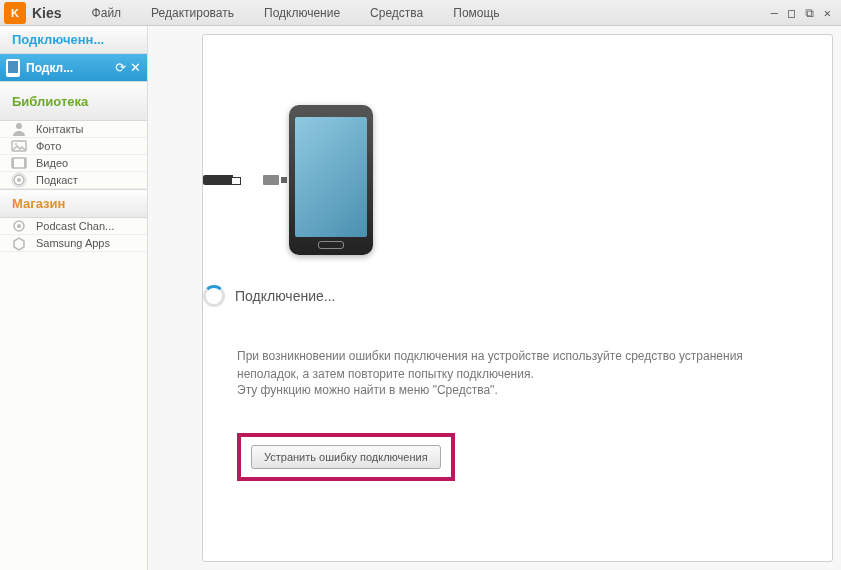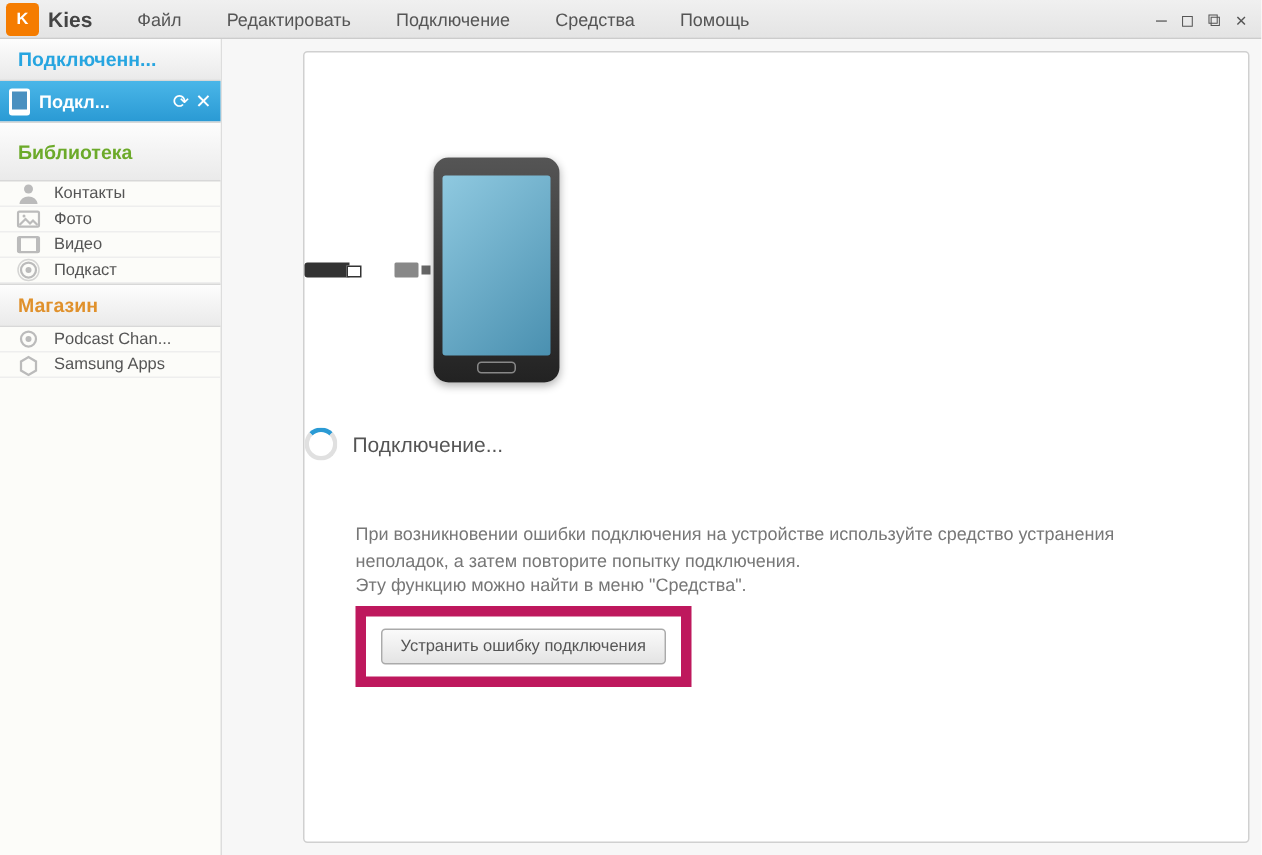--- a/index.html
+++ b/index.html
@@ -199,22 +199,22 @@
 .status-text { font-size: 14px; color: #555; }
 
 .help-block {
   width: 100%;
   padding: 40px 34px 0 34px;
 }
 .help-text { font-size: 12px; color: #777; line-height: 1.5; }
 .help-text2 { font-size: 12px; color: #777; }
 
 .button-highlight {
-  margin-top: 7px;
-  border: 7px solid #be185d;
+  margin-top: 36px;
+  border: 4px solid #be185d;
   padding: 8px 10px;
   display: inline-block;
 }
 .fix-button {
   background: linear-gradient(#fafafa, #e4e4e4);
   border: 1px solid #aaa;
   border-radius: 3px;
   padding: 5px 12px;
   font-size: 11px;
   color: #555;

